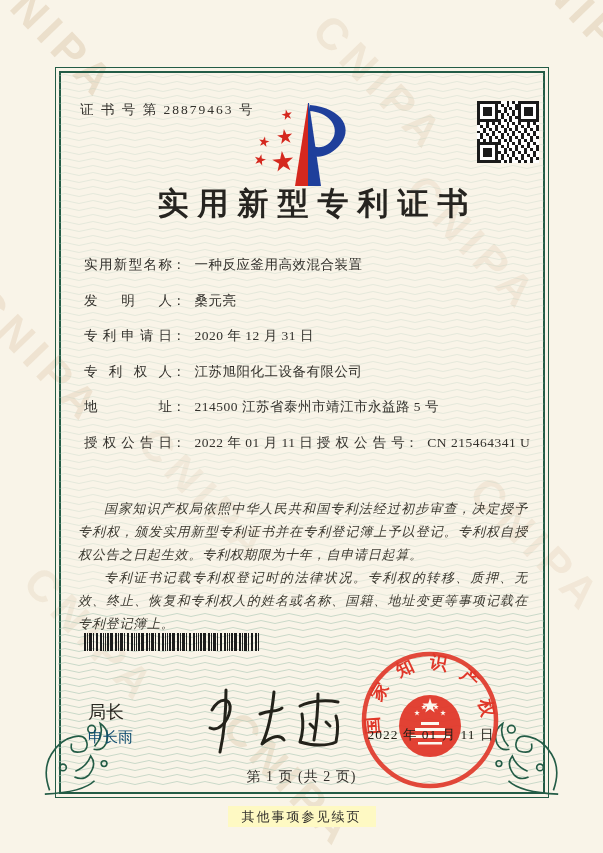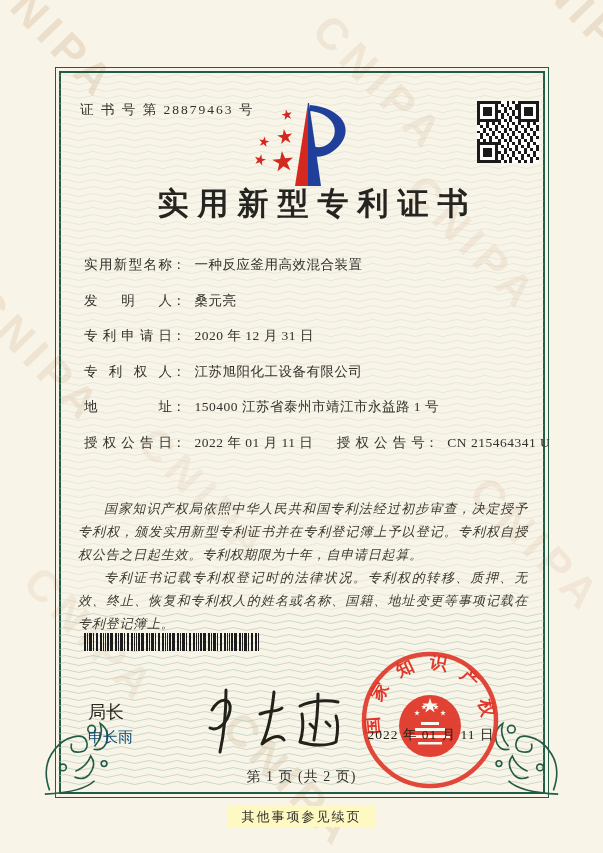--- a/index.html
+++ b/index.html
@@ -32,21 +32,21 @@
   
   .cert-no{position:absolute;left:80px;top:101px;z-index:5;font-size:13.5px;letter-spacing:2px;}
   .logo{position:absolute;left:246px;top:100px;z-index:5;}
   .qr{position:absolute;left:477px;top:101px;z-index:5;}
   .title{position:absolute;left:16px;top:183px;width:100%;text-align:center;z-index:5;
          font-size:31px;font-weight:bold;letter-spacing:9px;color:#262420;}
   .fields{position:absolute;left:84px;top:256px;width:460px;z-index:5;font-size:13.5px;}
   .row{height:35.5px;white-space:nowrap;}
   .lbl{display:inline-block;width:88px;text-align:justify;text-align-last:justify;vertical-align:top;}
   .val{margin-left:9px;letter-spacing:0.5px;}
-  .grant2{margin-left:20px;}
+  .grant2{}
   .paras{position:absolute;left:78px;top:497px;width:450px;z-index:5;font-size:13px;
          line-height:23px;text-align:justify;font-style:italic;letter-spacing:0.8px;color:#3b3930;}
   .paras p{margin:0;text-indent:2em;}
   .barcode{position:absolute;left:84px;top:633px;z-index:5;}
   .director-title{position:absolute;left:88px;top:700px;font-size:18px;z-index:5;
                   font-family:Liberation Serif, serif;color:#2a2822;}
   .director-name{position:absolute;left:88px;top:728px;font-size:15px;z-index:5;
                  font-family:"Liberation Sans","DejaVu Sans",sans-serif;color:#0c4a6e;}
   .signature{position:absolute;left:182px;top:684px;z-index:5;}
   .seal{position:absolute;left:360px;top:650px;z-index:6;}
@@ -273,21 +273,21 @@
     <div class="row">
       <span class="lbl">发明人</span><span>：</span><span class="val">桑元亮</span>
     </div>
     <div class="row">
       <span class="lbl">专利申请日</span><span>：</span><span class="val">2020 年 12 月 31 日</span>
     </div>
     <div class="row">
       <span class="lbl">专利权人</span><span>：</span><span class="val">江苏旭阳化工设备有限公司</span>
     </div>
     <div class="row">
-      <span class="lbl">地址</span><span>：</span><span class="val">150400 江苏省泰州市靖江市永益路 1 号</span>
+      <span class="lbl">地址</span><span>：</span><span class="val">214500 江苏省泰州市靖江市永益路 5 号</span>
     </div>
     <div class="row">
       <span class="lbl">授权公告日</span><span>：</span><span class="val">2022 年 01 月 11 日</span>
       <span class="lbl grant2">授权公告号</span><span>：</span><span class="val">CN 215464341 U</span>
     </div>
   </div>
 
   <div class="paras">
     <p>国家知识产权局依照中华人民共和国专利法经过初步审查，决定授予专利权，颁发实用新型专利证书并在专利登记簿上予以登记。专利权自授权公告之日起生效。专利权期限为十年，自申请日起算。</p>
     <p>专利证书记载专利权登记时的法律状况。专利权的转移、质押、无效、终止、恢复和专利权人的姓名或名称、国籍、地址变更等事项记载在专利登记簿上。</p>

